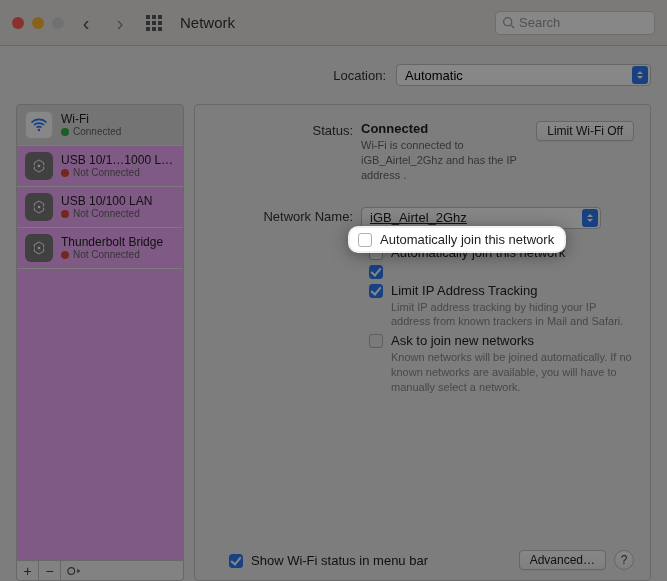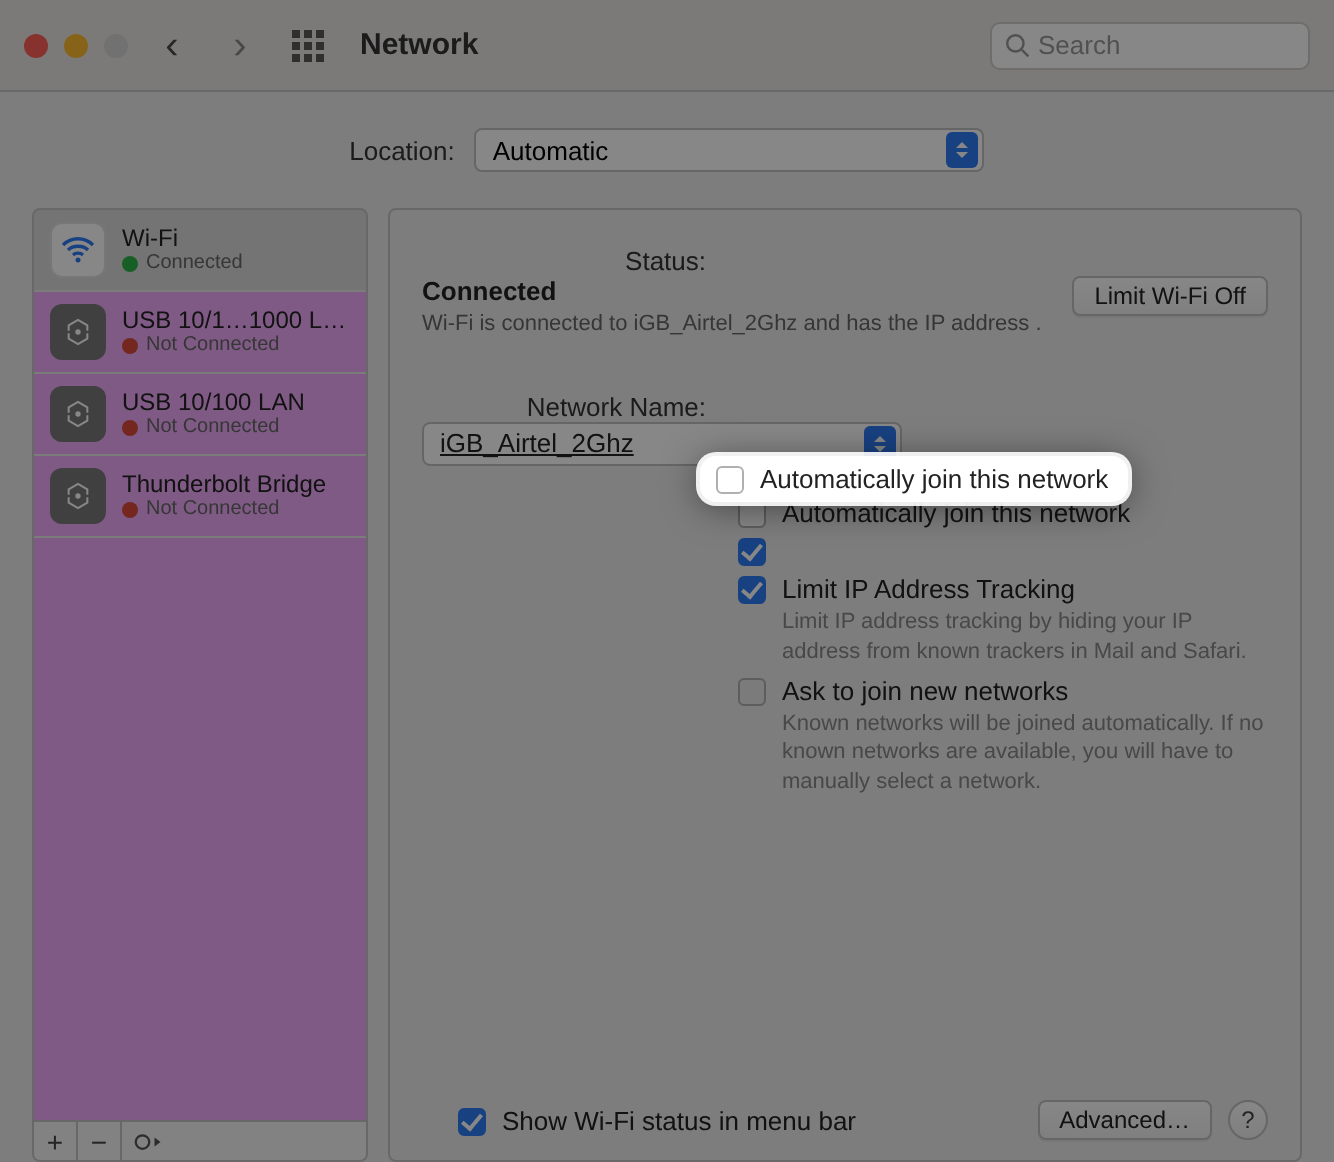--- a/index.html
+++ b/index.html
@@ -13,27 +13,27 @@
   .traffic { display: flex; gap: 8px; }
   .traffic span { width: 12px; height: 12px; border-radius: 50%; display: block; }
   .t-red { background: #ff5f57; }
   .t-yellow { background: #febc2e; }
   .t-gray { background: #d5d5d5; }
   .nav-btn { width: 24px; height: 24px; display:flex; align-items:center; justify-content:center; color:#888; }
   .nav-btn.enabled { color:#4a4a4a; }
   .nav-arrow { font-size: 20px; line-height: 1; }
   .grid-icon { display:grid; grid-template-columns:repeat(3,4px); grid-template-rows:repeat(3,4px); gap:2px; }
   .grid-icon span { background:#5a5a5a; width:4px; height:4px; }
-  .title { font-size: 15px; font-weight: 700; color:#333; margin-left: 4px; }
+  .title { font-size: 15px; font-weight: 400; color:#333; margin-left: 4px; }
   .spacer { flex:1; }
   .search { width: 160px; height: 24px; background: #fff; border:1px solid #d0cecb; border-radius: 5px; display:flex; align-items:center; padding: 0 6px; gap:4px; color:#999; font-size:13px; }
   .search svg { width:13px; height:13px; }
 
   
-  .content { padding: 18px 16px 0 16px; height: calc(581px - 46px); background:#ececec; display:flex; flex-direction:column; }
+  .content { padding: 18px 16px 0 16px; height: calc(581px - 46px); background:#ececec; display:flex; flex-direction:column;align-items:flex-end; }
 
   .location-row { display:flex; align-items:center; justify-content:center; gap:10px; margin-bottom: 18px; }
   .location-row label { font-size:13px; color:#333; }
   .location-select { width: 255px; height:22px; font-size:13px; border:1px solid #c0c0c0; border-radius:4px; background:#fff; display:flex; align-items:center; justify-content:space-between; padding:0 2px 0 8px; }
   .select-arrows { width:16px; height:18px; background:#2f7cf6; border-radius:3px; display:flex; flex-direction:column; align-items:center; justify-content:center; }
   .select-arrows::before, .select-arrows::after { content:""; width:0; height:0; border-left:3px solid transparent; border-right:3px solid transparent; }
   .select-arrows::before { border-bottom:3px solid #fff; margin-bottom:2px; }
   .select-arrows::after { border-top:3px solid #fff; }
 
   .main-row { display:flex; gap:10px; flex:1; min-height:0; }
@@ -52,21 +52,21 @@
   .dot { width:8px; height:8px; border-radius:50%; }
   .dot.green { background:#2fb14a; }
   .dot.red { background:#d94b3a; }
   .sidebar-footer { height:20px; border:1px solid #c5c5c5; border-top:none; border-radius:0 0 4px 4px; background:#f5f5f5; display:flex; }
   .sf-btn { width:22px; display:flex; align-items:center; justify-content:center; border-right:1px solid #c5c5c5; font-size:14px; color:#444; }
   .sf-btn:last-child { border-right:none; }
   .sf-btn.wide { width:28px; }
 
   
   .detail { flex:1; border:1px solid #c5c5c5; border-radius:4px; background:#ececec; padding: 16px 16px 10px 16px; display:flex; flex-direction:column; position:relative; }
-  .drow { display:flex; margin-bottom:6px;flex-direction:column; }
+  .drow { display:flex; margin-bottom:6px; }
   .dlabel { width:150px; text-align:right; font-size:13px; color:#333; padding-right:8px; padding-top:2px; }
   .dval { flex:1; font-size:13px; color:#222; }
   .dval strong { font-weight:600; }
   .desc { font-size:11px; color:#666; margin-top:2px; line-height:1.35; }
   .turnoff { margin-left:auto; }
   .mac-btn { height:20px; padding:0 10px; font-size:12px; border:1px solid #c0c0c0; border-radius:4px; background:linear-gradient(#fff,#f0f0f0); display:inline-flex; align-items:center; justify-content:center; color:#222; box-shadow:0 1px 0 rgba(0,0,0,0.05); }
   .net-select { width:240px; height:22px; font-size:13px; border:1px solid #c0c0c0; border-radius:4px; background:#fff; display:flex; align-items:center; justify-content:space-between; padding:0 2px 0 8px;text-decoration:underline; }
 
   .opt { display:flex; align-items:flex-start; gap:8px; margin:4px 0 0 158px; }
   .chk { width:14px; height:14px; border-radius:3px; border:1px solid #b0b0b0; background:#fff; flex-shrink:0; margin-top:1px; position:relative; }

